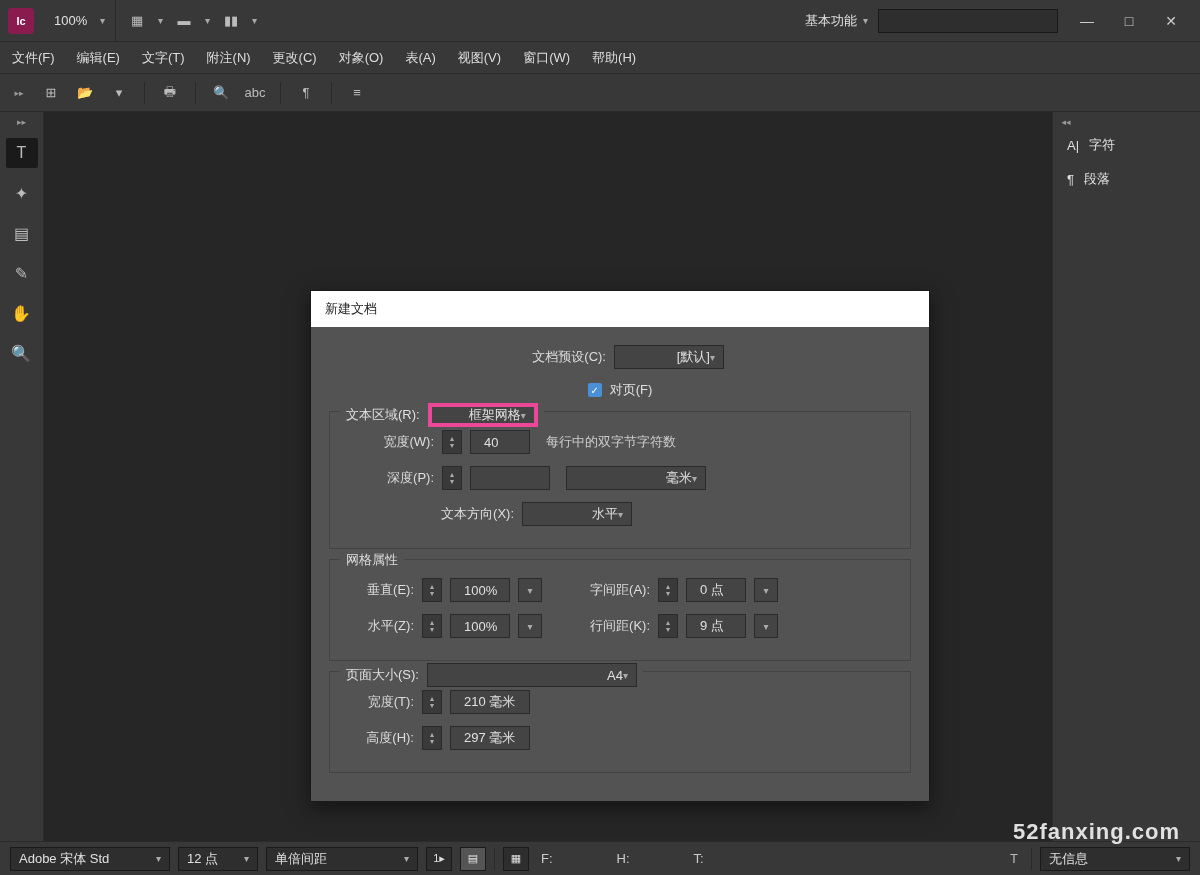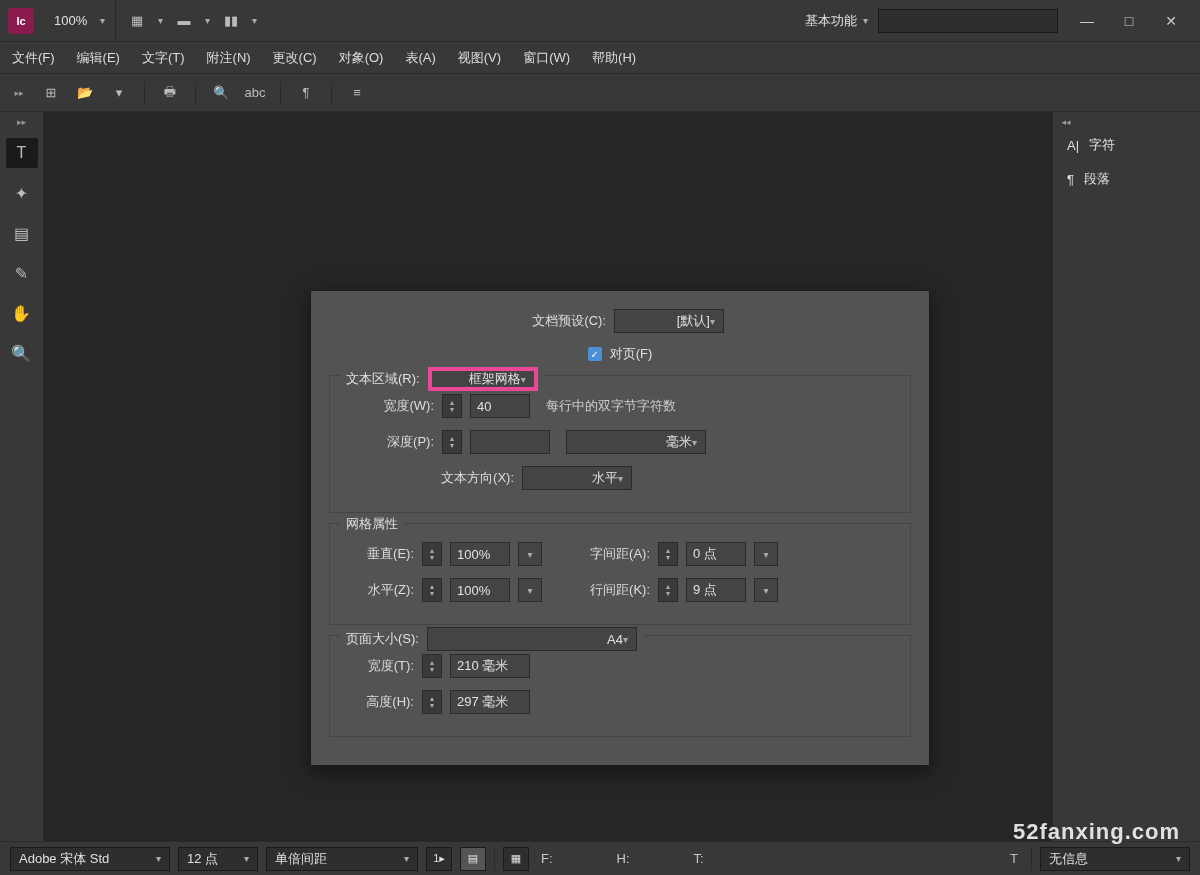--- a/index.html
+++ b/index.html
@@ -39,21 +39,21 @@
 .dlg-title{height:36px;background:#fff;color:#222;display:flex;align-items:center;padding:0 14px;font-size:13px}
 .dlg-body{padding:18px;display:flex;gap:16px}
 .dlg-left{flex:1}
 .dlg-right{width:120px;display:flex;flex-direction:column;gap:14px;padding-top:2px}
 .pill-btn{height:30px;border:1px solid #ccc;border-radius:16px;display:flex;align-items:center;justify-content:center;color:#eee;background:transparent}
 .row{display:flex;align-items:center;gap:8px;margin-bottom:12px}
 .lbl{text-align:right;min-width:90px;color:#ddd}
 .dd{height:24px;background:#444;border:1px solid #2a2a2a;display:flex;align-items:center;justify-content:flex-end;padding:0 8px}
 .dd.focus{border:4px solid #ec4899}
 .spin{width:20px;height:24px;background:#3a3a3a;border:1px solid #2a2a2a;display:flex;flex-direction:column;align-items:center;justify-content:center;font-size:8px;line-height:7px;color:#aaa}
-.txt-in{height:24px;background:#444;border:1px solid #2a2a2a;padding:0 6px;display:flex;align-items:center;min-width:60px}
+.txt-in{height:24px;background:#444;border:1px solid #2a2a2a;padding:0 13px;display:flex;align-items:center;min-width:60px}
 .chk{width:14px;height:14px;background:#4a90d9;border-radius:2px;display:flex;align-items:center;justify-content:center;font-size:10px;color:#fff}
 .fieldset{border:1px solid #444;margin:10px 0;padding:18px 14px 10px;position:relative}
 .legend{position:absolute;top:-9px;left:10px;background:#535353;padding:0 6px;color:#ddd;font-size:13px}
 .hint{color:#ccc;margin-left:8px}
 </style>
 </head>
 <body>
 
 <div class="topbar">
   <div class="app-logo">Ic</div>
@@ -117,20 +117,21 @@
     <div class="tool-btn active">T</div>
     <div class="tool-btn">✦</div>
     <div class="tool-btn">▤</div>
     <div class="tool-btn">✎</div>
     <div class="tool-btn">✋</div>
     <div class="tool-btn">🔍</div>
   </div>
   <div class="canvas">
 
     <div class="dialog">
+      <div class="dlg-title">新建文档</div>
       <div class="dlg-body">
         <div class="dlg-left">
           <div class="row" style="justify-content:center">
             <span class="lbl">文档预设(C):</span>
             <div class="dd" style="width:110px">
               <span>[默认]</span>
                 <span class="chev">▾</span>
             </div>
           </div>
           <div class="row" style="justify-content:center">

